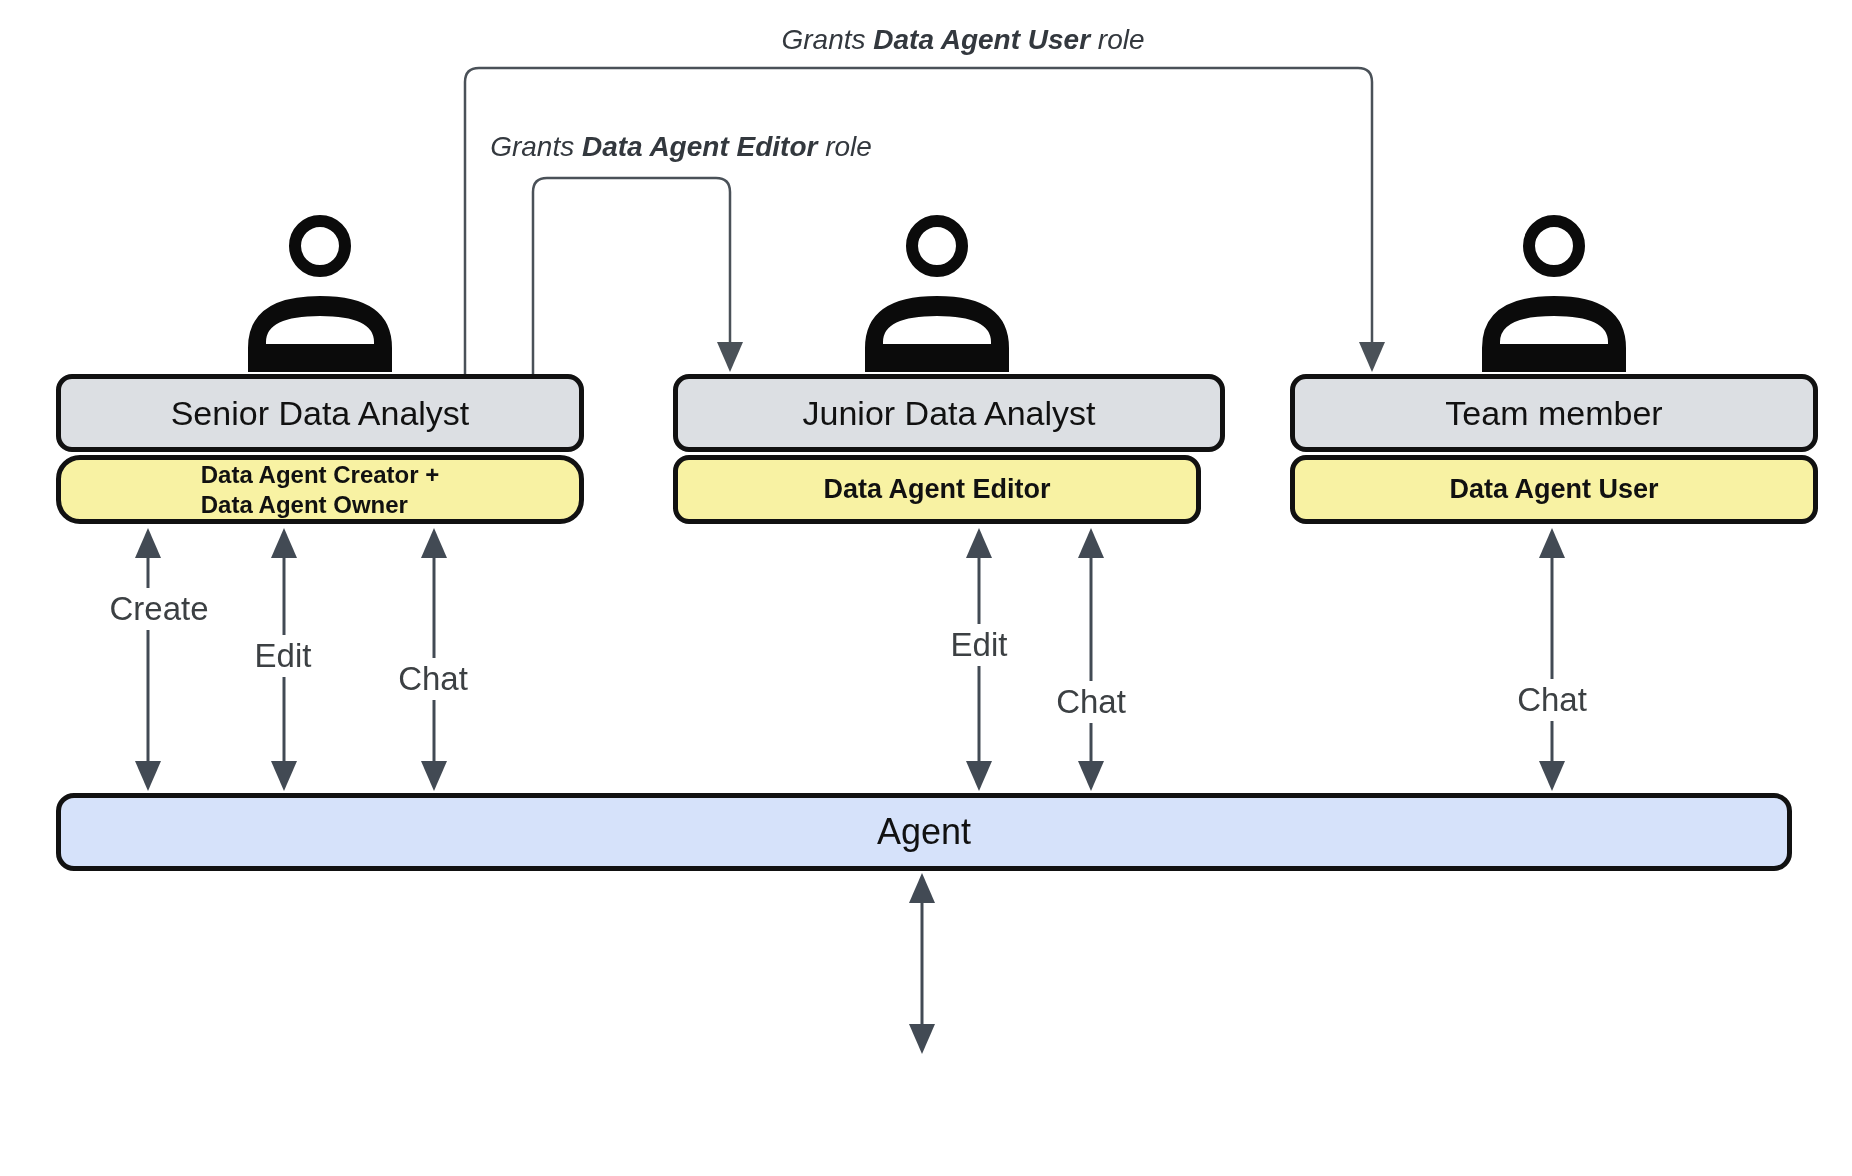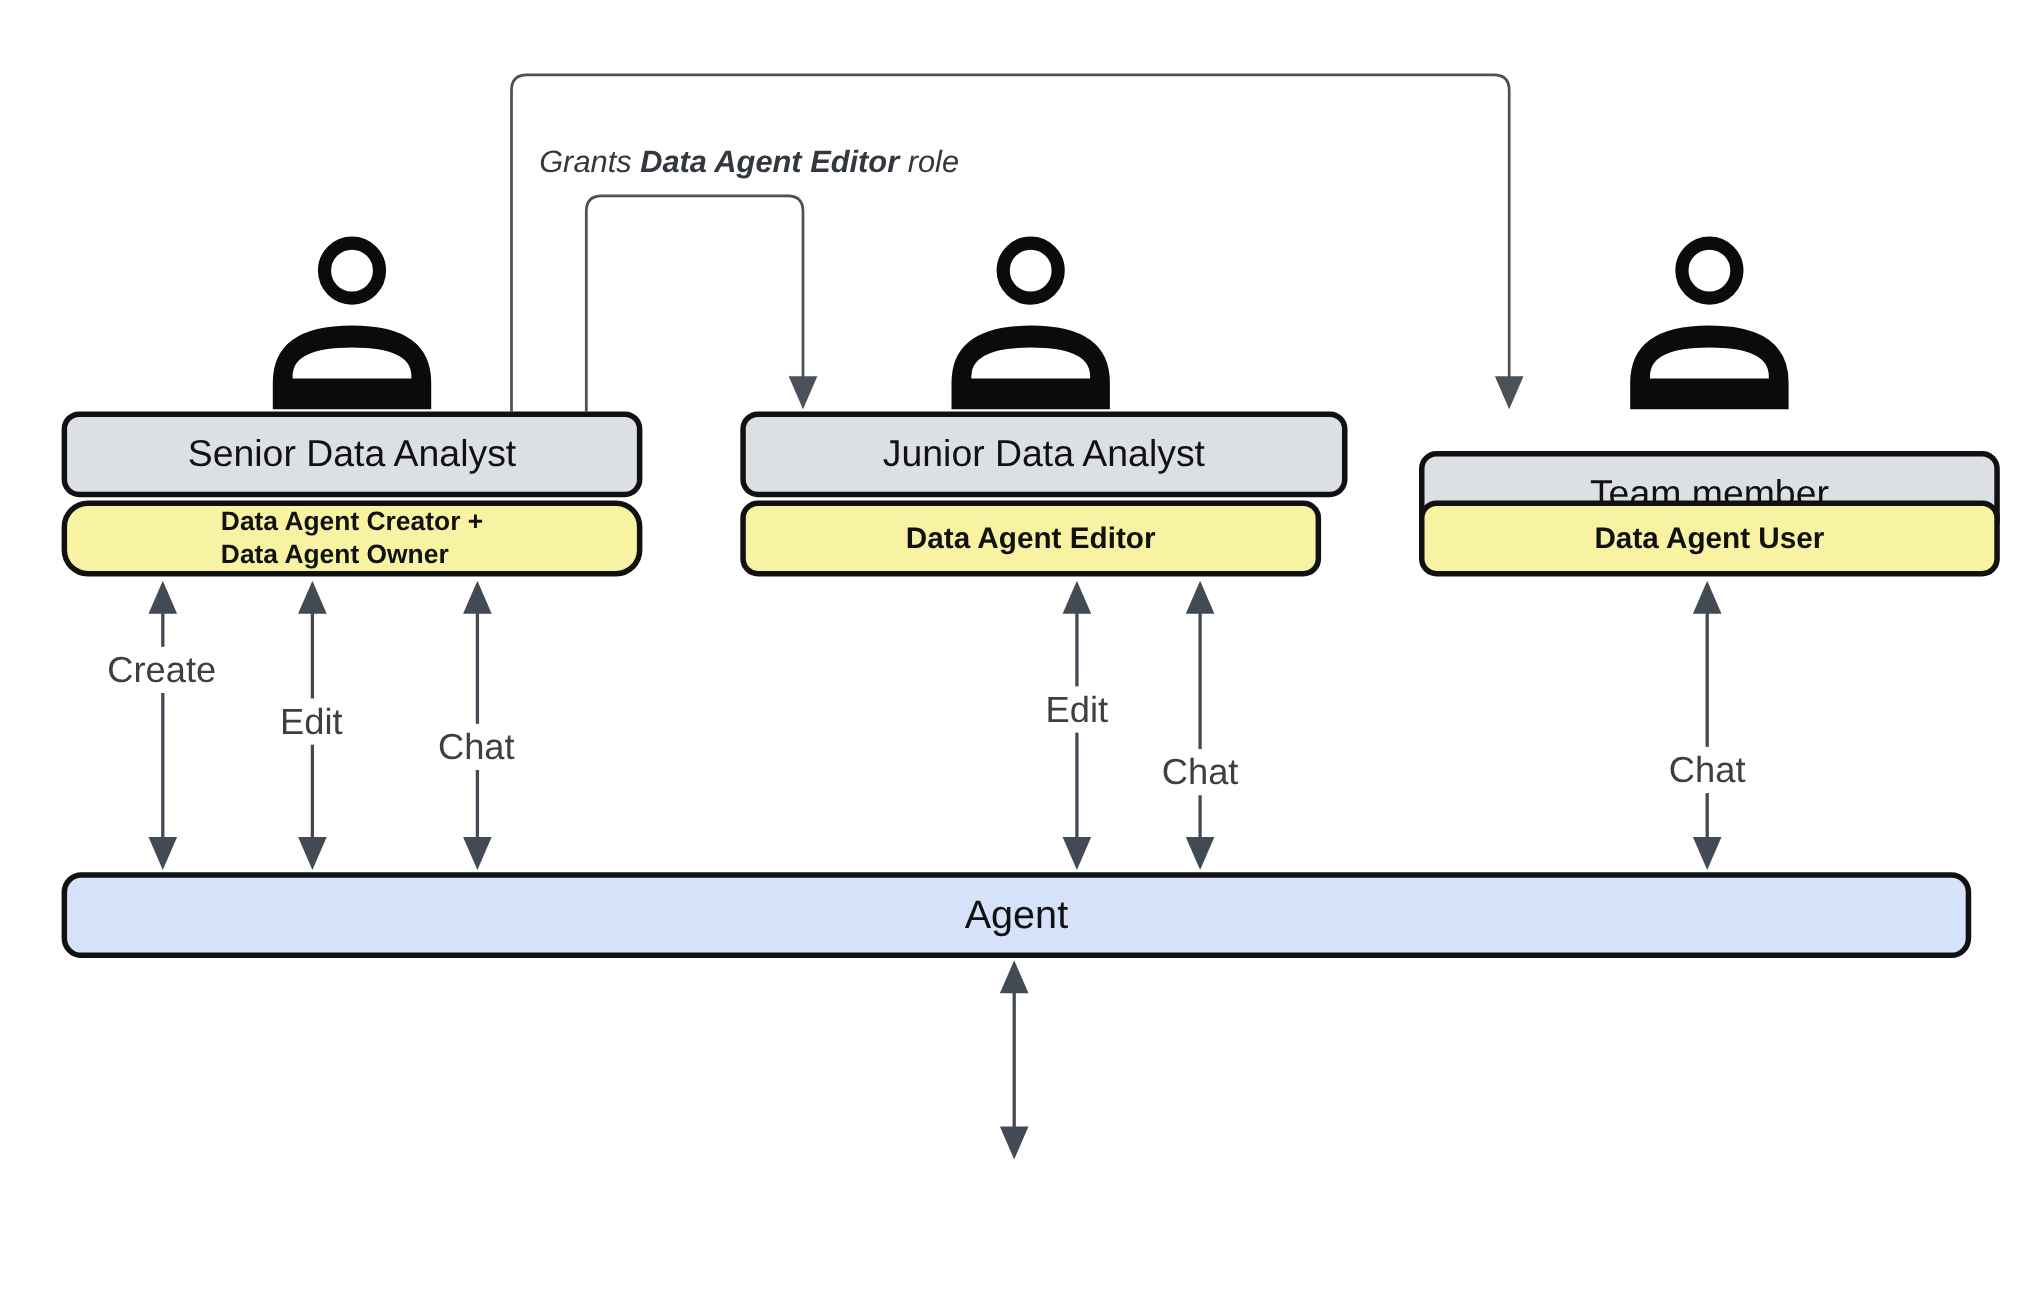--- a/index.html
+++ b/index.html
@@ -102,44 +102,45 @@
       <polygon points="1539,761 1565,761 1552,791"></polygon>
     </g>
 
     <g class="arrow">
       <line x1="922" y1="900" x2="922" y2="1027"></line>
       <polygon points="909,903 935,903 922,873"></polygon>
       <polygon points="909,1024 935,1024 922,1054"></polygon>
     </g>
   </svg>
 
+  <div class="label grant-label" style="left:963px;top:40px;"><span>Grants </span><b>Data Agent User</b><span> role</span></div>
   <div class="label grant-label" style="left:681px;top:147px;"><span>Grants </span><b>Data Agent Editor</b><span> role</span></div>
 
   <div class="box actor-title" style="left:56px;top:374px;width:528px;height:78px;">
       <span>Senior Data Analyst</span>
     </div>
   <div class="box actor-role two-line" style="left:56px;top:455px;width:528px;height:69px;">
     <span><span>Data Agent Creator +</span><br><span>Data Agent Owner</span></span>
   </div>
 
   <div class="box actor-title" style="left:673px;top:374px;width:552px;height:78px;">
       <span>Junior Data Analyst</span>
     </div>
   <div class="box actor-role" style="left:673px;top:455px;width:528px;height:69px;">
       <span>Data Agent Editor</span>
     </div>
 
-  <div class="box actor-title" style="left:1290px;top:374px;width:528px;height:78px;margin-top:36px;">
+  <div class="box actor-title" style="left:1290px;top:374px;width:528px;height:78px;">
       <span>Team member</span>
     </div>
   <div class="box actor-role" style="left:1290px;top:455px;width:528px;height:69px;">
       <span>Data Agent User</span>
     </div>
 
-  <div class="label action-label" style="left:147px;top:609px;">Create</div>
+  <div class="label action-label" style="left:159px;top:609px;">Create</div>
   <div class="label action-label" style="left:283px;top:656px;">Edit</div>
   <div class="label action-label" style="left:433px;top:679px;">Chat</div>
   <div class="label action-label" style="left:979px;top:645px;">Edit</div>
   <div class="label action-label" style="left:1091px;top:702px;">Chat</div>
   <div class="label action-label" style="left:1552px;top:700px;">Chat</div>
 
   <div class="box agent-bar" style="left:56px;top:793px;width:1736px;height:78px;">
       <span>Agent</span>
     </div>
 

